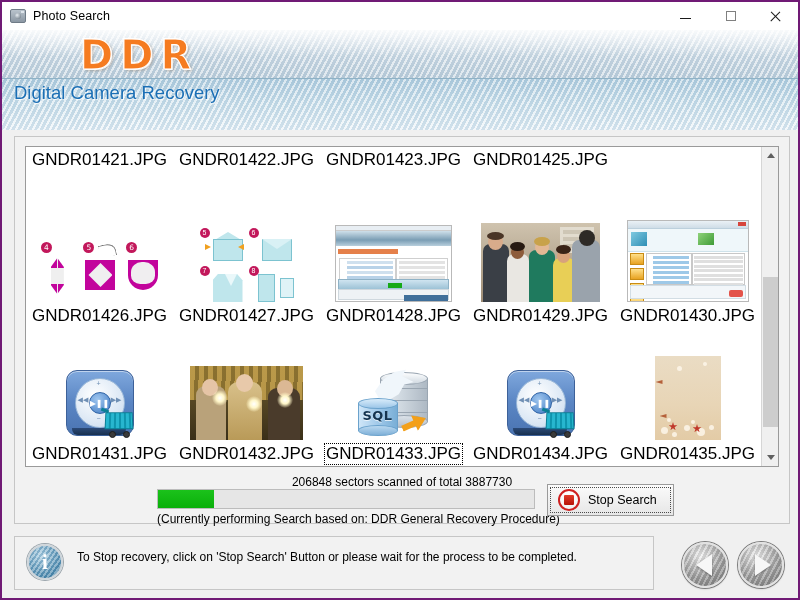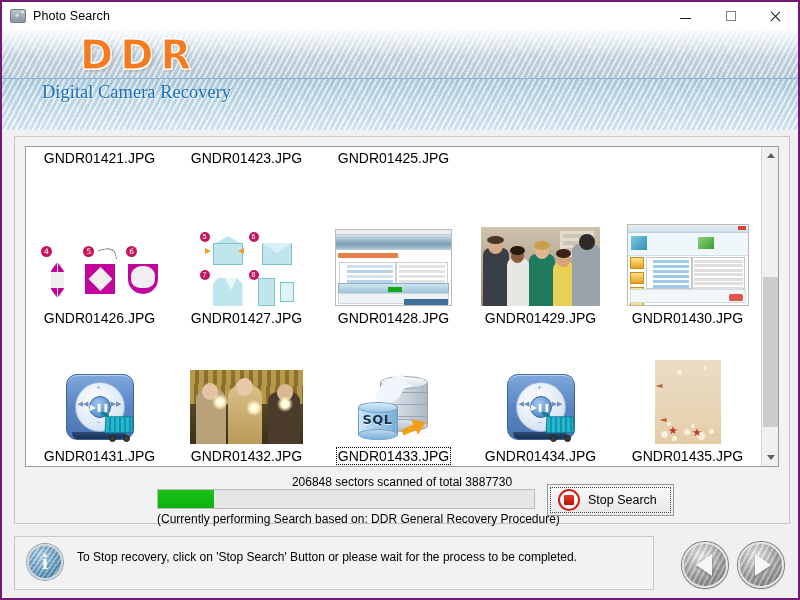--- a/index.html
+++ b/index.html
@@ -112,23 +112,23 @@
     letter-spacing: 7px;
     color: #f57b20;
     -webkit-text-stroke: 1px #ffffff;
     text-shadow:
       0 0 1px #ffffff,
       1px 1px 0 rgba(255,255,255,.9),
       -1px -1px 0 rgba(255,255,255,.9),
       2px 2px 3px rgba(120,90,60,.35);
   }
   .ddr-sub {
-    position: absolute; left: 40px; top: 52px;
+    position: absolute; left: 12px; top: 52px;
     font-size: 18.5px; color: #1b6fb5;
-    font-family: Liberation Serif, serif;
+    font-family: Liberation Sans, sans-serif;
     text-shadow: 1px 1px 1px rgba(255,255,255,.9);
   }
 
   
   .group-panel {
     position: absolute; left: 12px; top: 134px;
     width: 776px; height: 388px;
     background: #f2f2f2;
     border: 1px solid #c6c6c6;
     box-sizing: border-box;
@@ -156,21 +156,21 @@
     width: 147px;
     display: flex; flex-direction: column;
     align-items: center; justify-content: flex-end;
     box-sizing: border-box;
   }
   .thumb {
     display: flex; align-items: center; justify-content: center;
     overflow: hidden;
   }
   .lv-label {
-    font-size: 14px; color: #000;
+    font-size: 17px; color: #000;
     margin-top: 4px; margin-bottom: 2px;
     white-space: nowrap;
     padding: 0 1px;
   }
   .lv-label.selected {
     outline: 1px dotted #000;
     outline-offset: 0px;
   }
 
   
@@ -797,20 +797,23 @@
   </div>
 
   <div class="group-panel">
 
     <div class="listview">
       <div class="lv-inner">
 
         <div class="lv-row row1">
           <div class="lv-cell">
             <span class="lv-label">GNDR01421.JPG</span>
+          </div>
+          <div class="lv-cell">
+            <span class="lv-label">GNDR01422.JPG</span>
           </div>
           <div class="lv-cell">
             <span class="lv-label">GNDR01423.JPG</span>
           </div>
           <div class="lv-cell">
             <span class="lv-label">GNDR01425.JPG</span>
           </div>
         </div>
 
         <div class="lv-row row2">

